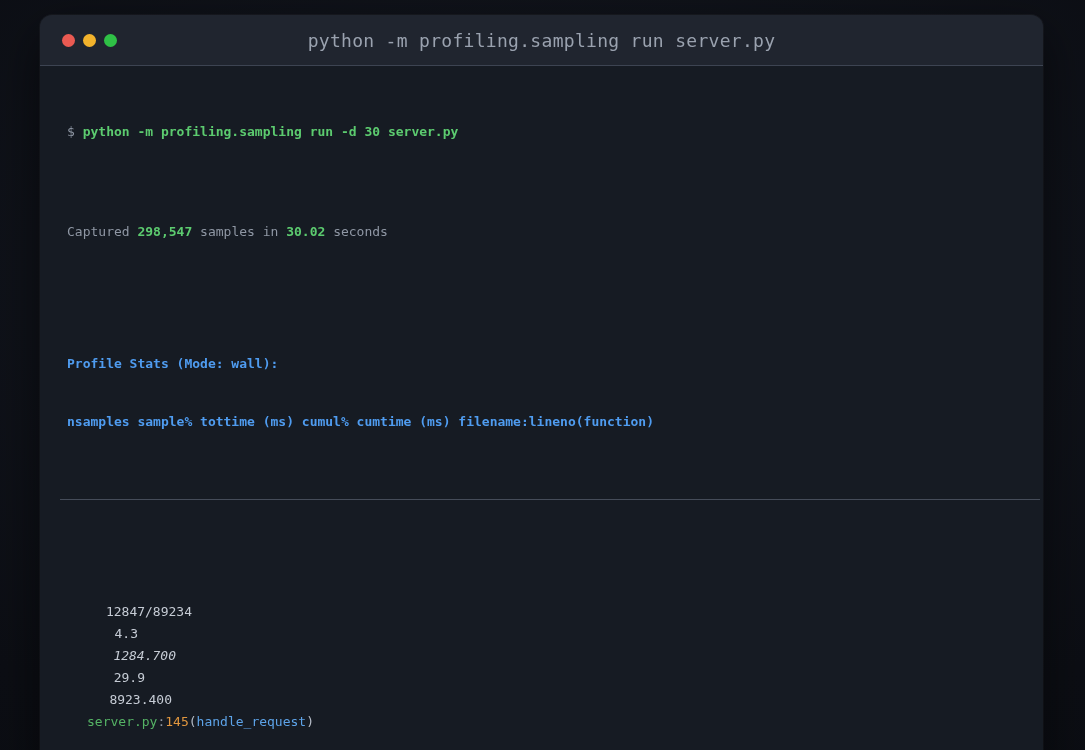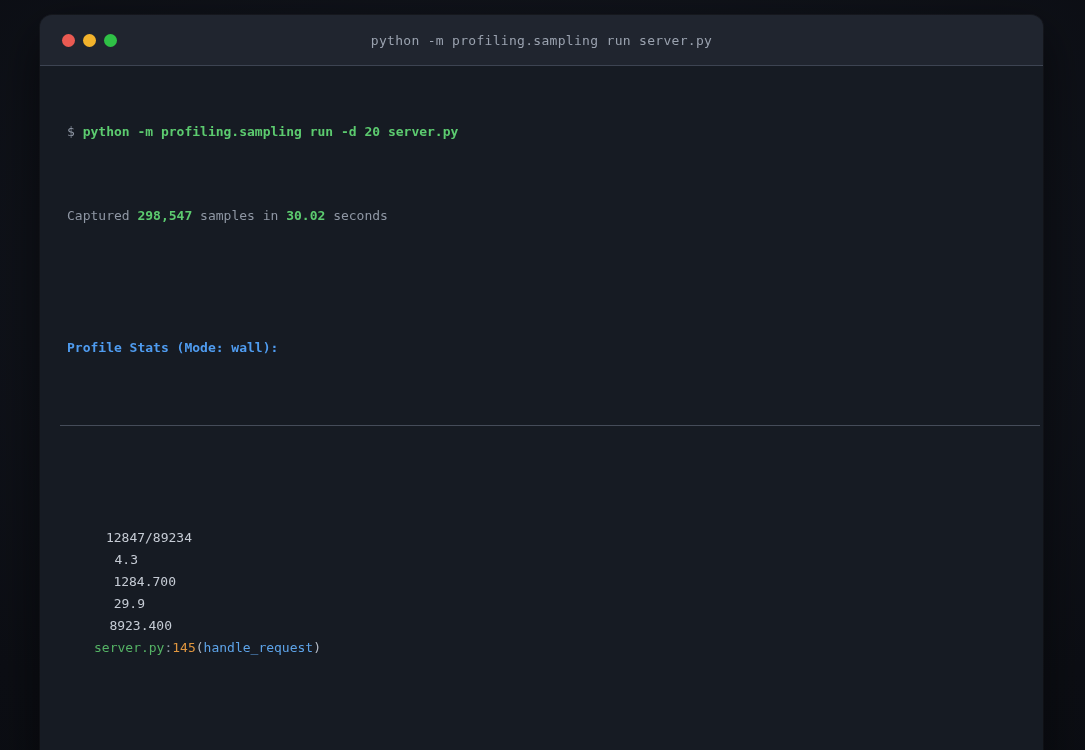--- a/index.html
+++ b/index.html
@@ -19,73 +19,74 @@
     height: 51px; background: #20252f; border-bottom: 1px solid #3d4452;
     display: flex; align-items: center; position: relative;
   }
   .lights { display: flex; gap: 8px; padding-left: 22px; }
   .light { width: 13px; height: 13px; border-radius: 50%; display: inline-block; cursor: default; }
   .light.red    { background: #ea5a52; }
   .light.yellow { background: #f3b32c; }
   .light.green  { background: #2fc146; }
   .title {
     position: absolute; left: 0; right: 0; text-align: center;
-    color: #9aa2af; font-size: 13px; letter-spacing: .3px;
+    color: #9aa2af; font-size: 18px; letter-spacing: .3px;
   }
   .term {
     padding: 21px 27px 0 27px;
     font-size: 13px; line-height: 18px; white-space: pre;
     color: #8f97a4;
   }
   .line { height: 18px; }
   .mt4  { margin-top: 4px; }
-  .mt10 { margin-top: 10px; } .mt20 { margin-top: 12px; }
+  .mt10 { margin-top: 10px; } .mt20 { margin-top: 28px; }
   .mt24 { margin-top: 24px; }
 
   .t-gray   { color: #8f97a4; }
   .t-light  { color: #c6ccd5; }
   .t-greenb { color: #5ccb6f; font-weight: bold; }
   .t-green  { color: #55b365; }
   .t-orange { color: #e0963f; }
   .t-blue   { color: #5da3e8; }
   .t-hblue  { color: #4f9cf0; font-weight: bold; }
   .t-paren  { color: #b6bdc8; }
 
   .hr {
     height: 1px; background: #454c59; border: 0;
     margin-top: 14px; margin-left: -7px; width: 980px;
   }
   .trow { display: flex; height: 22px; line-height: 22px; flex-direction: column; }
   .cell { display: inline-block; text-align: right; }
-  .c1 { width: 125px; } .c2 { width: 71px; } .c3 { width: 109px; }
+  .c1 { width: 125px; } .c2 { width: 71px; } .c3 { width: 109px; font-style: italic; }
   .c4 { width: 78px; }  .c5 { width: 105px; }
-  .floc { margin-left: 27px; }
+  .floc { margin-left: 20px; }
   .rows { margin-top: 11px; }
 </style>
 </head>
 <body>
 
 <div class="window">
   <div class="titlebar">
     <div class="lights">
         <span class="light red"></span>
         <span class="light yellow"></span>
         <span class="light green"></span>
       </div>
     <div class="title">python -m profiling.sampling run server.py</div>
   </div>
 
   <div class="term">
-    <div class="line"><span class="t-gray">$ </span><span class="t-greenb">python -m profiling.sampling run -d 20 server.py</span></div>
+    <div class="line"><span class="t-gray">$ </span><span class="t-greenb">python -m profiling.sampling run -d 30 server.py</span></div>
 
     <div class="line mt20"><span class="t-gray">Captured </span><span class="t-greenb">298,547</span><span class="t-gray"> samples in </span><span class="t-greenb">30.02</span><span class="t-gray"> seconds</span></div>
 
 
 
     <div class="line mt24 t-hblue">Profile Stats (Mode: wall):</div>
+    <div class="line mt4 t-hblue">nsamples sample% tottime (ms) cumul% cumtime (ms) filename:lineno(function)</div>
 
     <div class="hr"></div>
 
     <div class="rows" id="profile-rows">
   <div class="trow"><span class="cell c1 t-light">12847/89234</span><span class="cell c2 t-light">4.3</span><span class="cell c3 t-light">1284.700</span><span class="cell c4 t-light">29.9</span><span class="cell c5 t-light">8923.400</span><span class="floc"><span class="t-green">server.py</span><span class="t-gray">:</span><span class="t-orange">145</span><span class="t-paren">(</span><span class="t-blue">handle_request</span><span class="t-paren">)</span></span></div>
 
   
 
   
 

